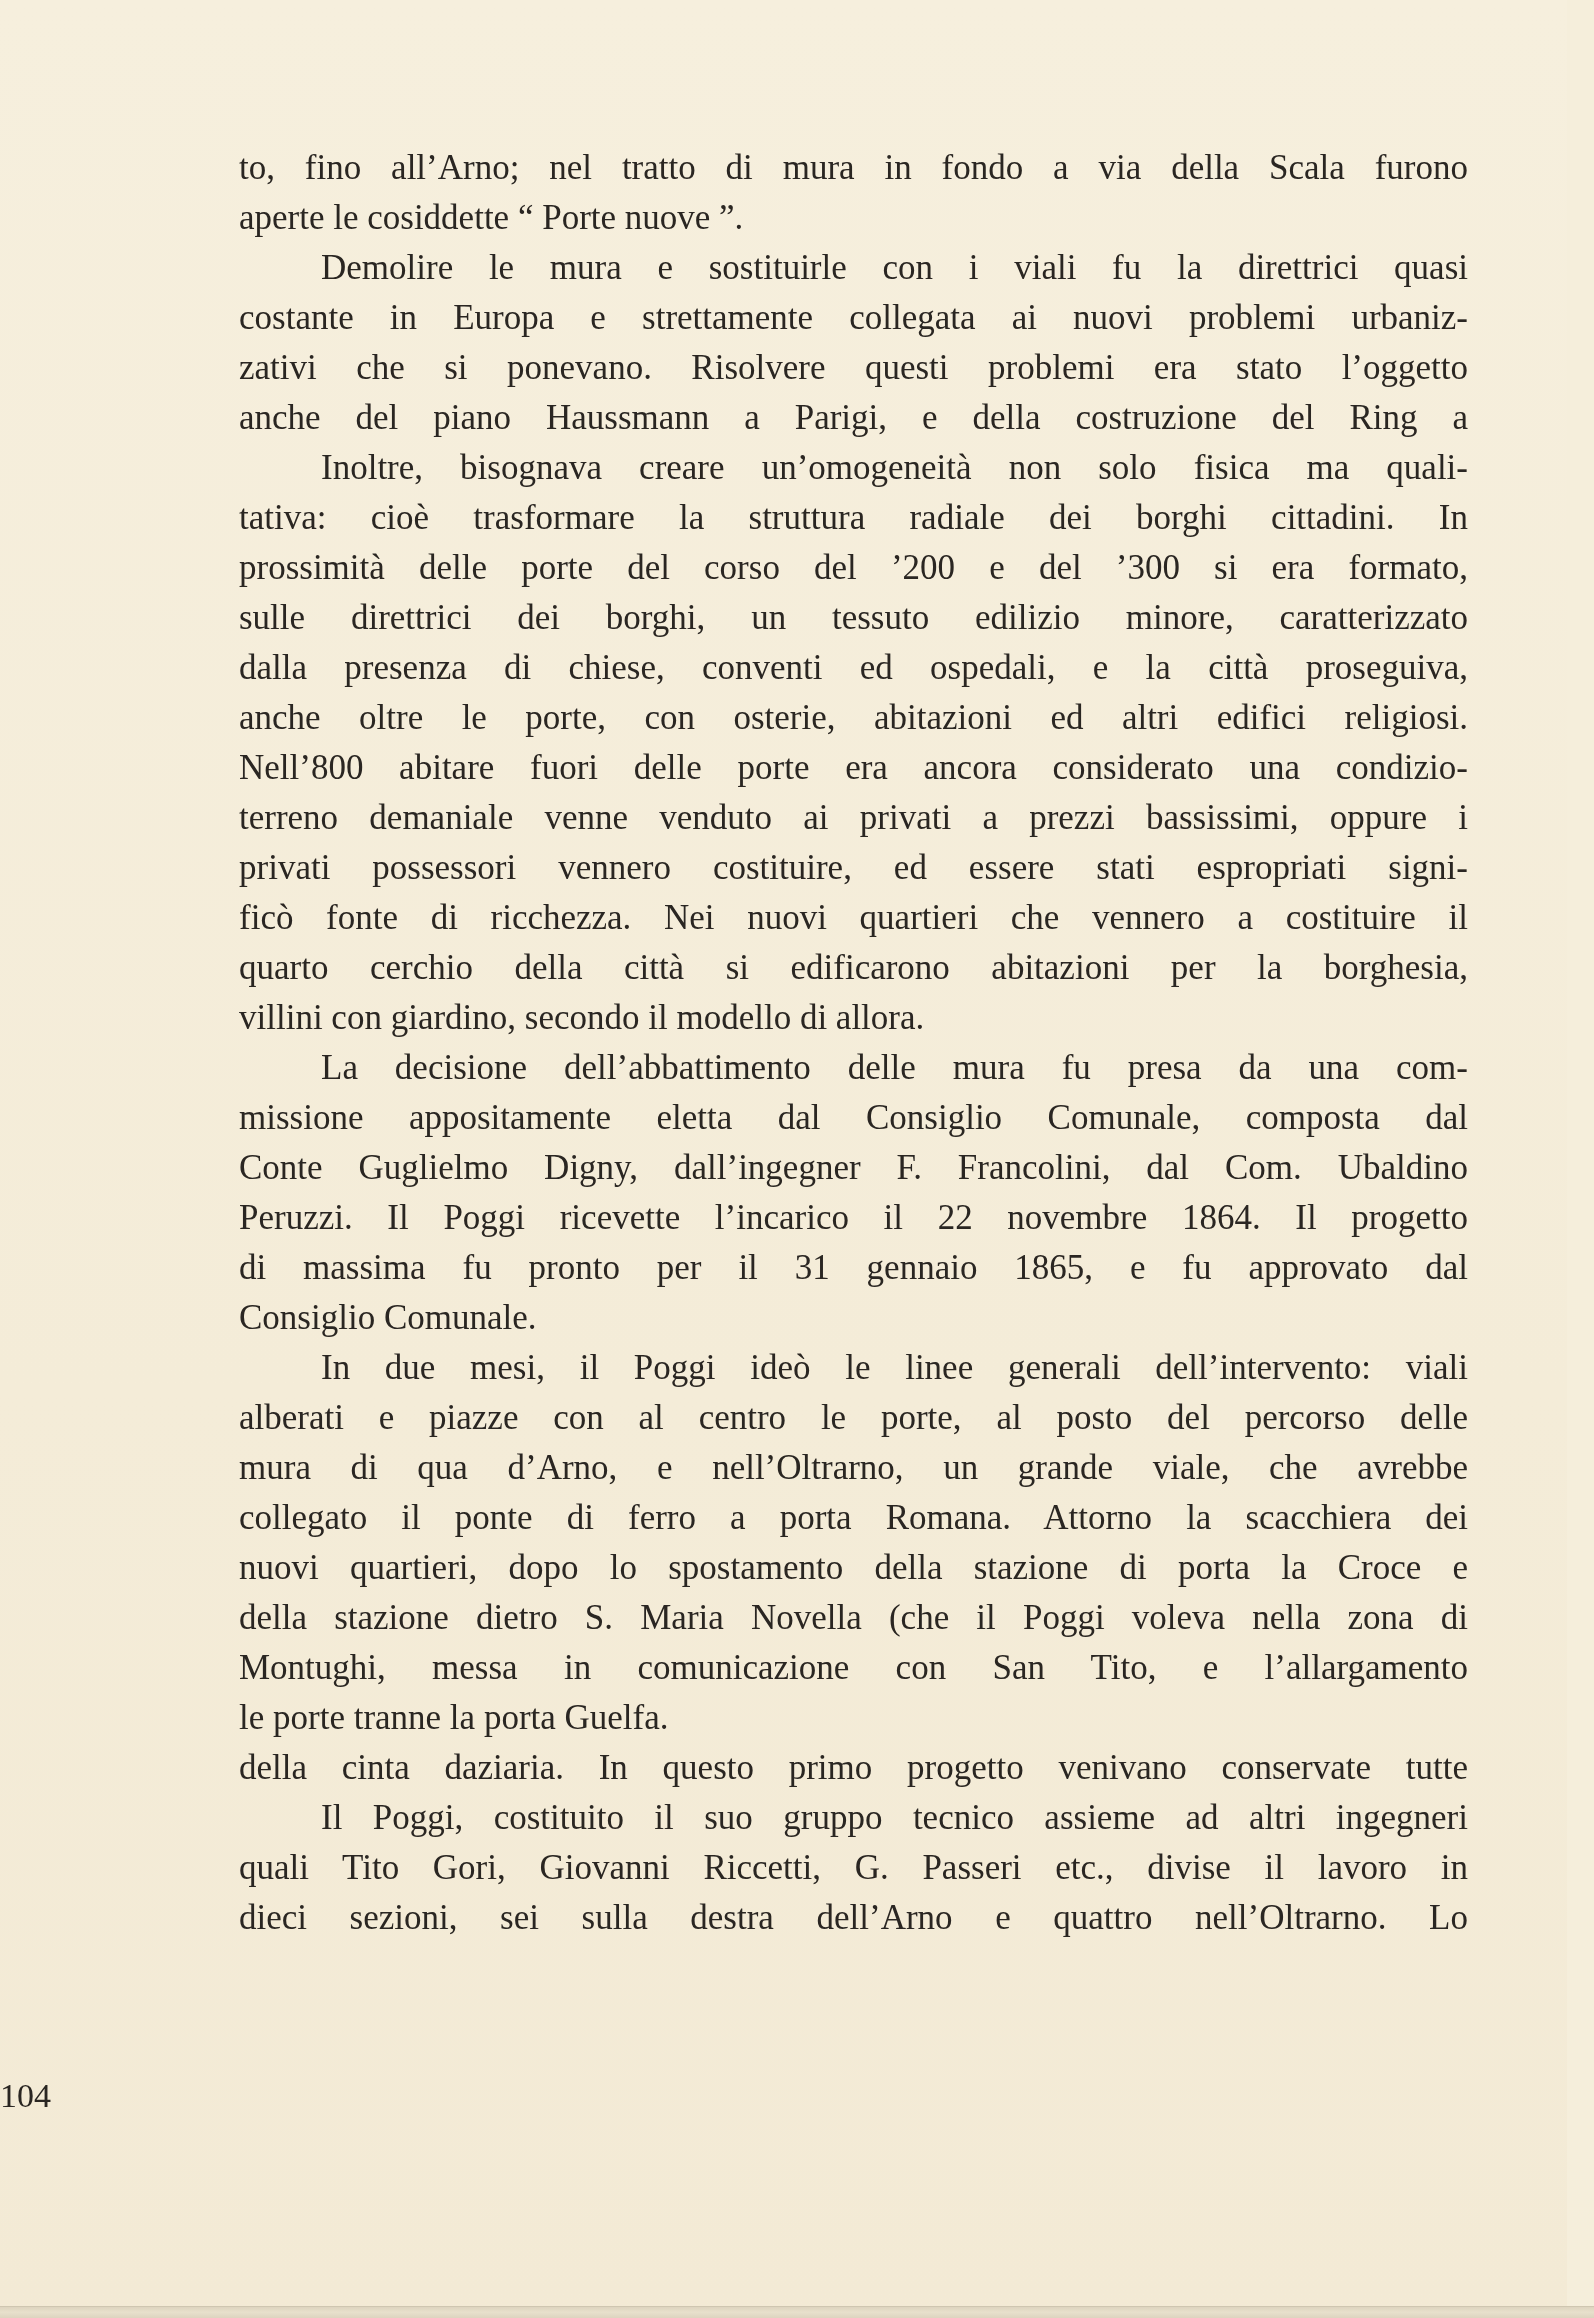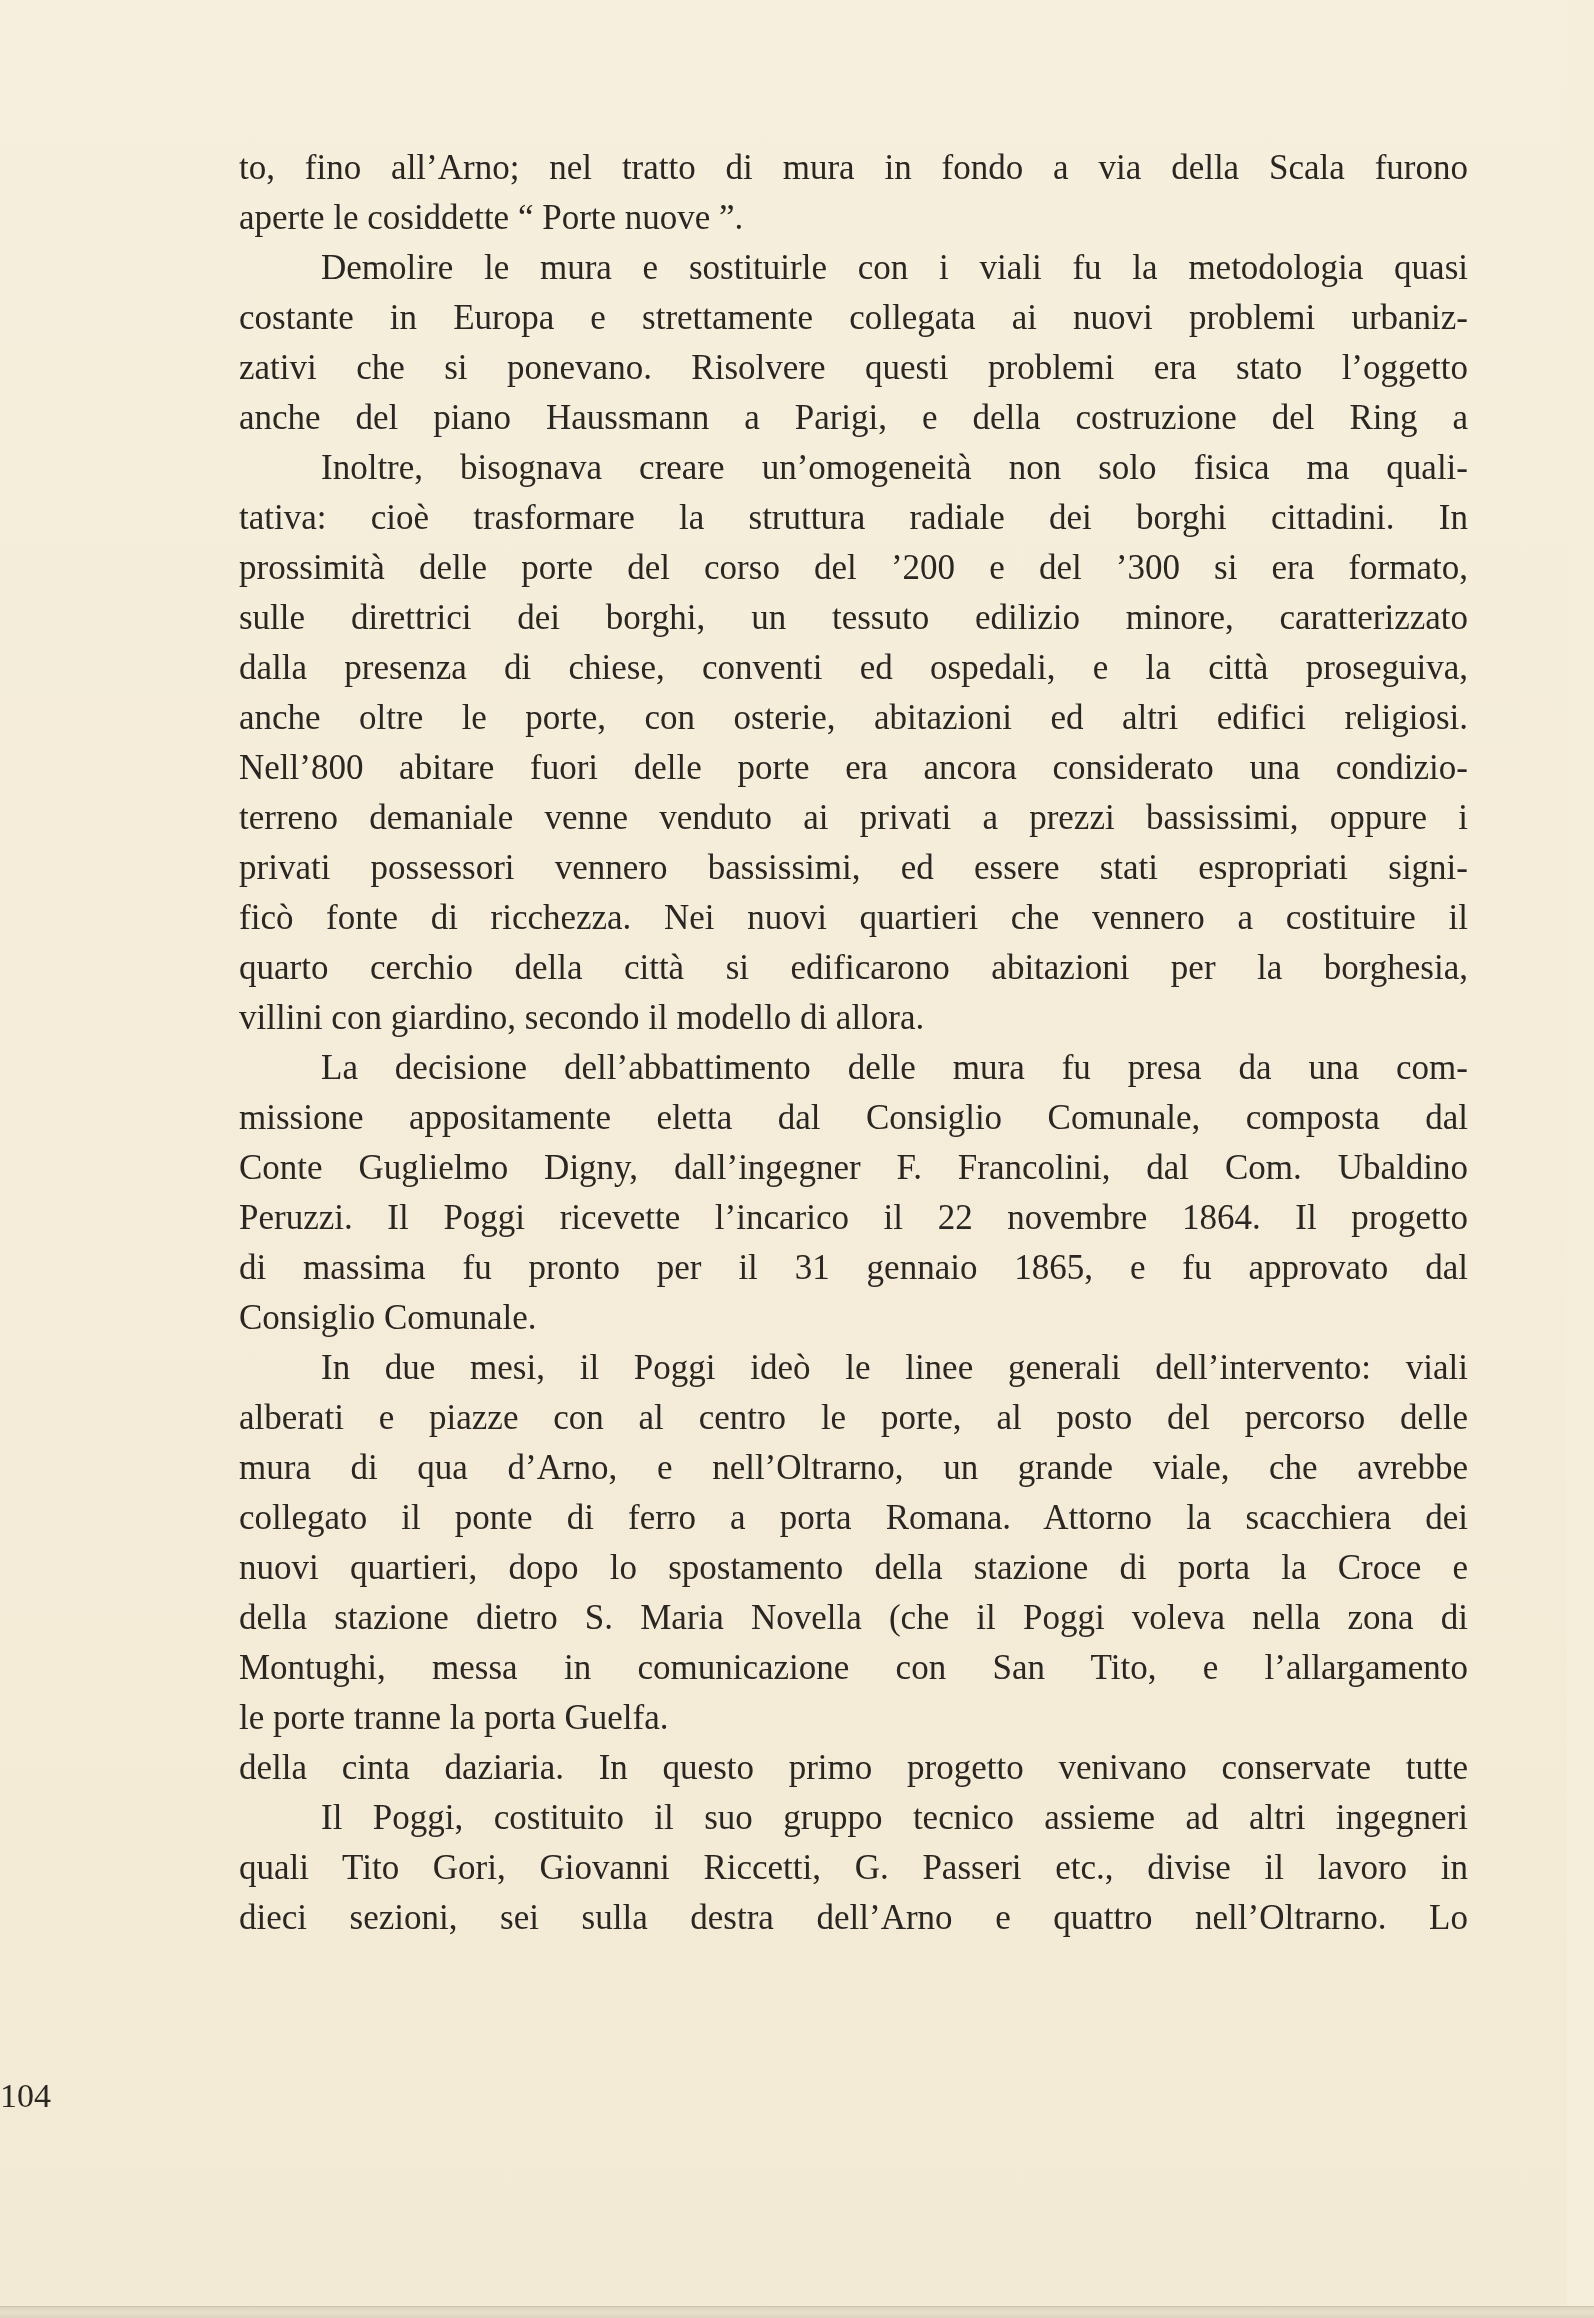--- a/index.html
+++ b/index.html
@@ -66,35 +66,35 @@
 </head>
 <body>
 
 <div class="page">
   <div class="text-block" id="text-block">
       <div class="paragraph">
         <span class="line">to, fino all’Arno; nel tratto di mura in fondo a via della Scala furono</span>
         <span class="line last">aperte le cosiddette “ Porte nuove ”.</span>
       </div>
       <div class="paragraph">
-        <span class="line indent">Demolire le mura e sostituirle con i viali fu la metodologia quasi</span>
+        <span class="line indent">Demolire le mura e sostituirle con i viali fu la direttrici quasi</span>
         <span class="line">costante in Europa e strettamente collegata ai nuovi problemi urbaniz-</span>
         <span class="line">zativi che si ponevano. Risolvere questi problemi era stato l’oggetto</span>
         <span class="line">anche del piano Haussmann a Parigi, e della costruzione del Ring a</span>
       </div>
       <div class="paragraph">
         <span class="line indent">Inoltre, bisognava creare un’omogeneità non solo fisica ma quali-</span>
         <span class="line">tativa: cioè trasformare la struttura radiale dei borghi cittadini. In</span>
         <span class="line">prossimità delle porte del corso del ’200 e del ’300 si era formato,</span>
         <span class="line">sulle direttrici dei borghi, un tessuto edilizio minore, caratterizzato</span>
         <span class="line">dalla presenza di chiese, conventi ed ospedali, e la città proseguiva,</span>
         <span class="line">anche oltre le porte, con osterie, abitazioni ed altri edifici religiosi.</span>
         <span class="line">Nell’800 abitare fuori delle porte era ancora considerato una condizio-</span>
         <span class="line">terreno demaniale venne venduto ai privati a prezzi bassissimi, oppure i</span>
-        <span class="line">privati possessori vennero bassissimi, ed essere stati espropriati signi-</span>
+        <span class="line">privati possessori vennero costituire, ed essere stati espropriati signi-</span>
         <span class="line">ficò fonte di ricchezza. Nei nuovi quartieri che vennero a costituire il</span>
         <span class="line">quarto cerchio della città si edificarono abitazioni per la borghesia,</span>
         <span class="line last">villini con giardino, secondo il modello di allora.</span>
       </div>
       <div class="paragraph">
         <span class="line indent">La decisione dell’abbattimento delle mura fu presa da una com-</span>
         <span class="line">missione appositamente eletta dal Consiglio Comunale, composta dal</span>
         <span class="line">Conte Guglielmo Digny, dall’ingegner F. Francolini, dal Com. Ubaldino</span>
         <span class="line">Peruzzi. Il Poggi ricevette l’incarico il 22 novembre 1864. Il progetto</span>
         <span class="line">di massima fu pronto per il 31 gennaio 1865, e fu approvato dal</span>

